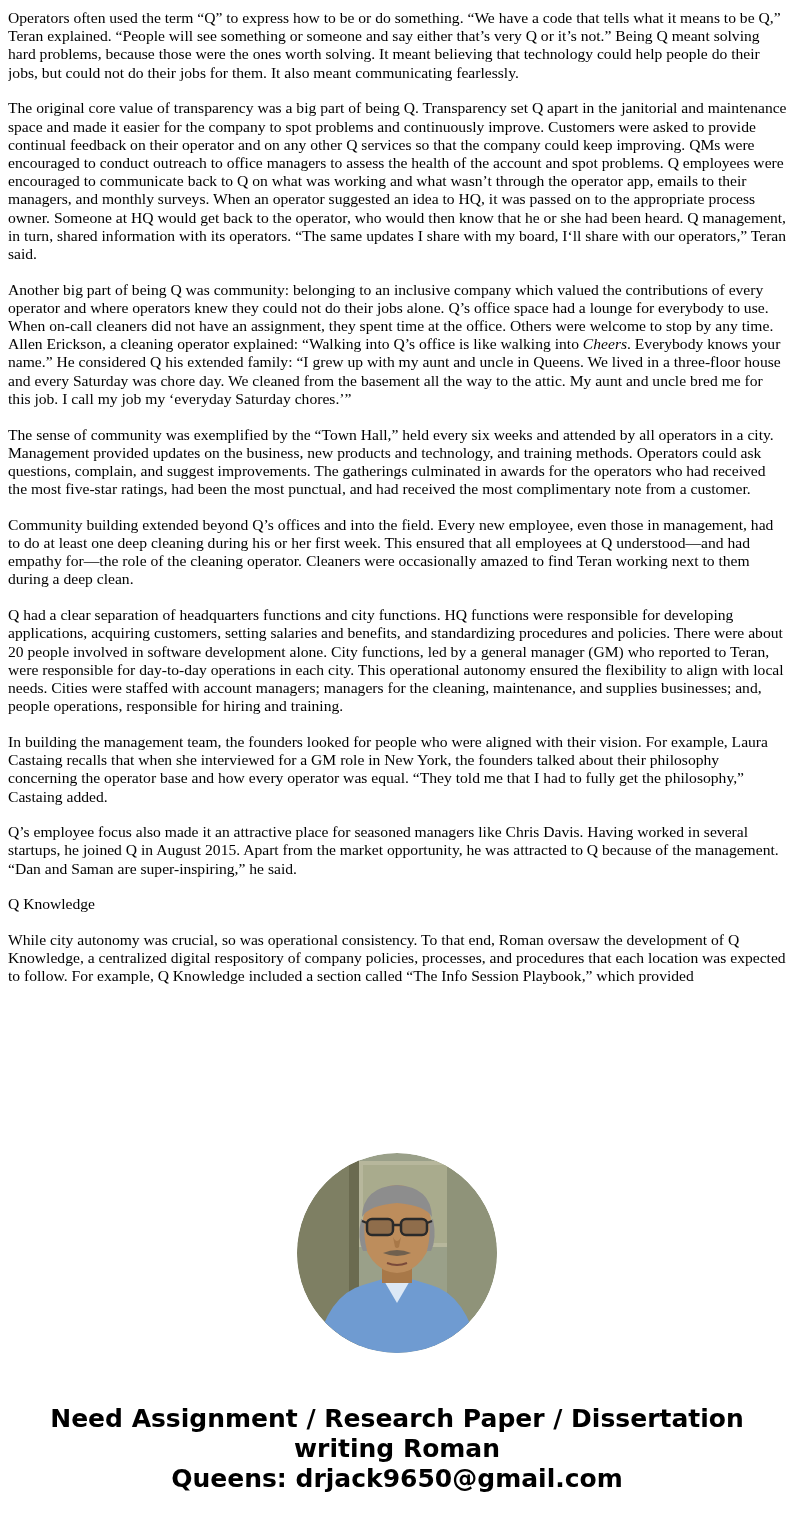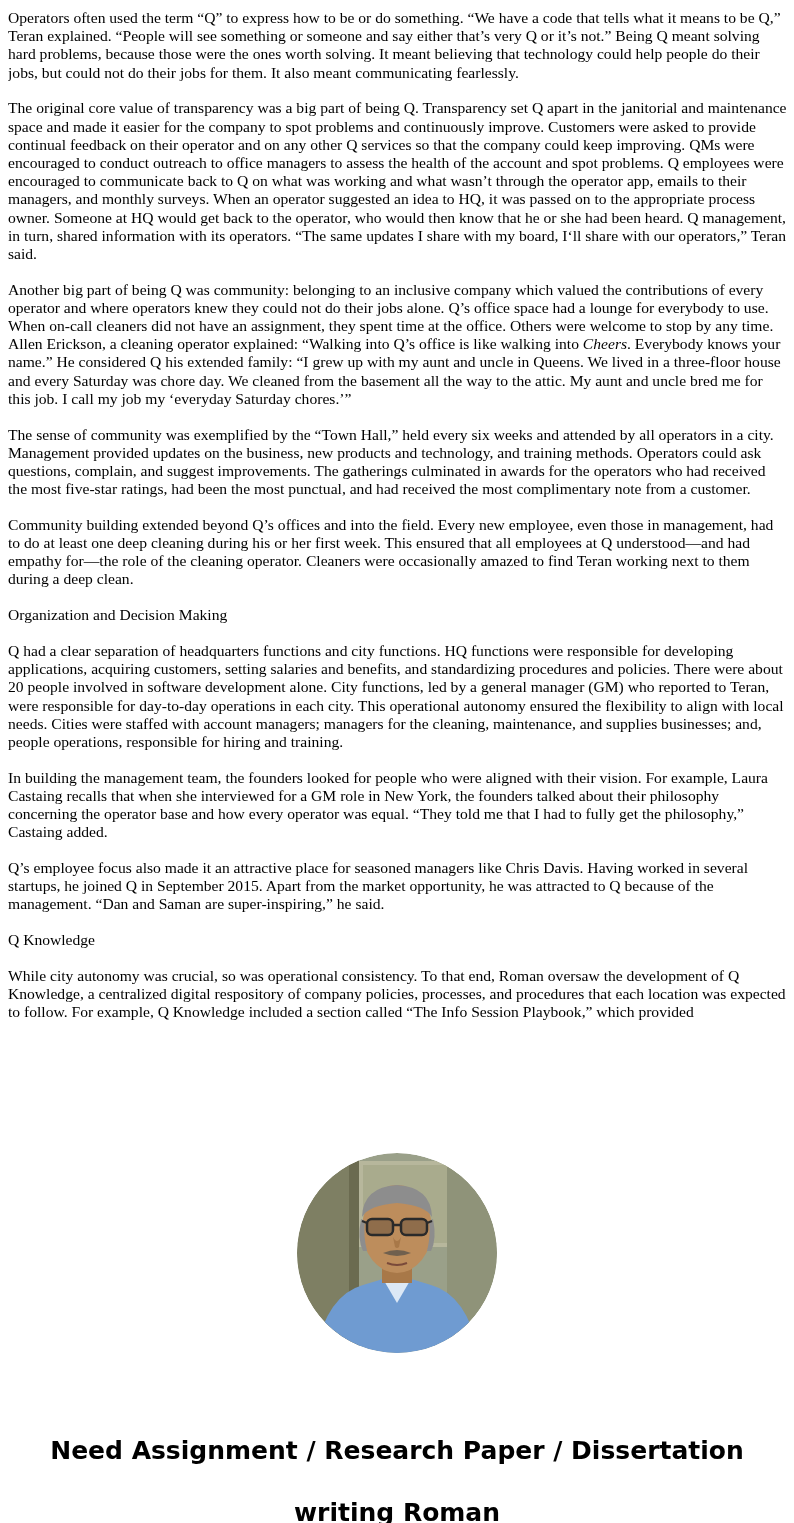--- a/index.html
+++ b/index.html
@@ -40,35 +40,34 @@
     top: 1404px;
     left: 0;
     width: 794px;
     text-align: center;
     font-family: "DejaVu Sans", sans-serif;
     font-weight: bold;
     font-size: 25px;
     line-height: 30px;
     color: #000000;
   }
-  .footer div { white-space: nowrap; margin-top: 32px; }
+  .footer div { white-space: nowrap; }
 </style>
 </head>
 <body>
 
 <div class="doc-text">
     <p>Operators often used the term “Q” to express how to be or do something. “We have a code that tells what it means to be Q,” Teran explained. “People will see something or someone and say either that’s very Q or it’s not.” Being Q meant solving hard problems, because those were the ones worth solving. It meant believing that technology could help people do their jobs, but could not do their jobs for them. It also meant communicating fearlessly.</p>
     <p>The original core value of transparency was a big part of being Q. Transparency set Q apart in the janitorial and maintenance space and made it easier for the company to spot problems and continuously improve. Customers were asked to provide continual feedback on their operator and on any other Q services so that the company could keep improving. QMs were encouraged to conduct outreach to office managers to assess the health of the account and spot problems. Q employees were encouraged to communicate back to Q on what was working and what wasn’t through the operator app, emails to their managers, and monthly surveys. When an operator suggested an idea to HQ, it was passed on to the appropriate process owner. Someone at HQ would get back to the operator, who would then know that he or she had been heard. Q management, in turn, shared information with its operators. “The same updates I share with my board, I‘ll share with our operators,” Teran said.</p>
     <p><span>Another big part of being Q was community: belonging to an inclusive company which valued the contributions of every operator and where operators knew they could not do their jobs alone. Q’s office space had a lounge for everybody to use. When on-call cleaners did not have an assignment, they spent time at the office. Others were welcome to stop by any time. Allen Erickson, a cleaning operator explained: “Walking into Q’s office is like walking into </span><em>Cheers</em><span>. Everybody knows your name.” He considered Q his extended family: “I grew up with my aunt and uncle in Queens. We lived in a three-floor house and every Saturday was chore day. We cleaned from the basement all the way to the attic. My aunt and uncle bred me for this job. I call my job my ‘everyday Saturday chores.’”</span></p>
     <p>The sense of community was exemplified by the “Town Hall,” held every six weeks and attended by all operators in a city. Management provided updates on the business, new products and technology, and training methods. Operators could ask questions, complain, and suggest improvements. The gatherings culminated in awards for the operators who had received the most five-star ratings, had been the most punctual, and had received the most complimentary note from a customer.</p>
     <p>Community building extended beyond Q’s offices and into the field. Every new employee, even those in management, had to do at least one deep cleaning during his or her first week. This ensured that all employees at Q understood—and had empathy for—the role of the cleaning operator. Cleaners were occasionally amazed to find Teran working next to them during a deep clean.</p>
-    <p>Organization and Decision Making</p>
     <p>Q had a clear separation of headquarters functions and city functions. HQ functions were responsible for developing applications, acquiring customers, setting salaries and benefits, and standardizing procedures and policies. There were about 20 people involved in software development alone. City functions, led by a general manager (GM) who reported to Teran, were responsible for day-to-day operations in each city. This operational autonomy ensured the flexibility to align with local needs. Cities were staffed with account managers; managers for the cleaning, maintenance, and supplies businesses; and, people operations, responsible for hiring and training.</p>
     <p>In building the management team, the founders looked for people who were aligned with their vision. For example, Laura Castaing recalls that when she interviewed for a GM role in New York, the founders talked about their philosophy concerning the operator base and how every operator was equal. “They told me that I had to fully get the philosophy,” Castaing added.</p>
-    <p>Q’s employee focus also made it an attractive place for seasoned managers like Chris Davis. Having worked in several startups, he joined Q in September 2015. Apart from the market opportunity, he was attracted to Q because of the management. “Dan and Saman are super-inspiring,” he said.</p>
+    <p>Q’s employee focus also made it an attractive place for seasoned managers like Chris Davis. Having worked in several startups, he joined Q in August 2015. Apart from the market opportunity, he was attracted to Q because of the management. “Dan and Saman are super-inspiring,” he said.</p>
     <p>Q Knowledge</p>
     <p>While city autonomy was crucial, so was operational consistency. To that end, Roman oversaw the development of Q Knowledge, a centralized digital respository of company policies, processes, and procedures that each location was expected to follow. For example, Q Knowledge included a section called “The Info Session Playbook,” which provided</p>
   </div>
 
 <div class="avatar-wrap">
   <svg viewBox="0 0 200 200" aria-hidden="true">
     <defs>
       <clipPath id="avclip">
           <circle cx="100" cy="100" r="100"></circle>
         </clipPath>

